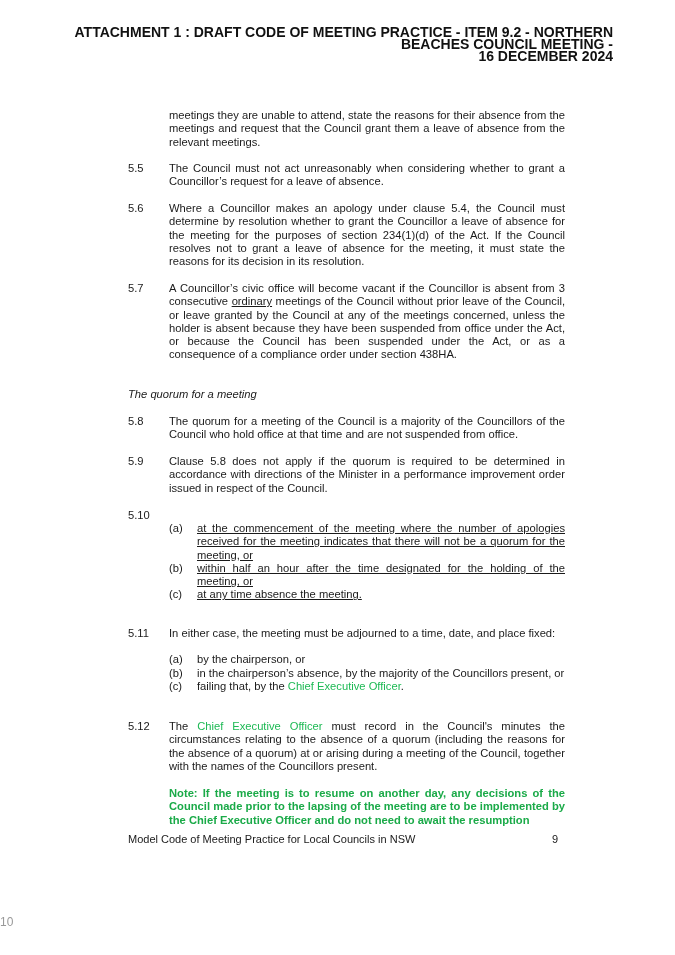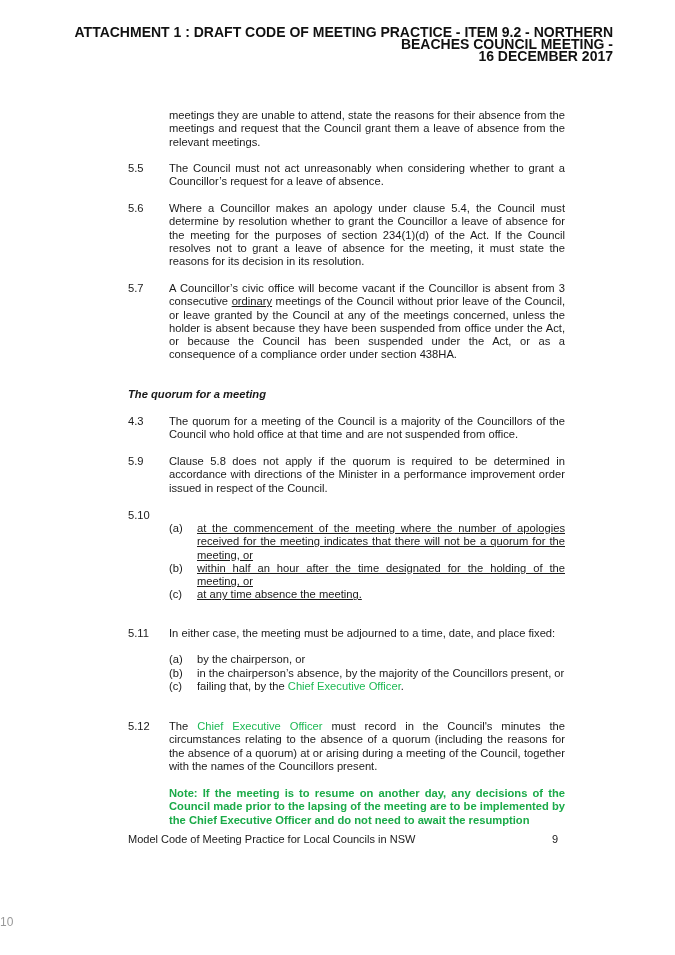--- a/index.html
+++ b/index.html
@@ -10,32 +10,32 @@
   .page { position:absolute; left:128px; top:0; width:437px; }
   .txt { font-size:11.2px; line-height:13.3px; text-align:justify; }
   .cl { position:absolute; left:0; width:437px; }
   .num { position:absolute; left:0; top:0; }
   .body { margin-left:41px; text-align:justify; }
   .sub { position:relative; margin-left:41px; padding-left:28px; }
   .sub .lbl { position:absolute; left:0; top:0; }
   .green { color:#1db954; }
   .greenb { color:#1aaa48; font-weight:bold; }
   .u { text-decoration:underline; }
-  .heading { font-weight:bold; font-style:italic; }
+  .heading { font-weight:normal; font-style:italic; }
   .foot { position:absolute; top:833px; left:128px; width:430px; font-size:11px; }
   .foot .pn { position:absolute; right:0; top:0; }
   .pgnum { position:absolute; top:915px; left:0; width:656px; 
            font-size:12px; color:#999; }
 </style>
 </head>
 <body>
 
 <div class="hdr">
   <div>ATTACHMENT 1 : DRAFT CODE OF MEETING PRACTICE - ITEM 9.2 - NORTHERN BEACHES COUNCIL MEETING -</div>
-  <div>16 DECEMBER 2017</div>
+  <div>16 DECEMBER 2024</div>
 </div>
 
 <div class="page txt">
   <div class="cl" style="top:109px;">
     <div class="body">meetings they are unable to attend, state the reasons for their absence from the meetings and request that the Council grant them a leave of absence from the relevant meetings.</div>
   </div>
 
   <div class="cl" style="top:162px;">
     <span class="num">5.5</span>
     <div class="body">The Council must not act unreasonably when considering whether to grant a Councillor’s request for a leave of absence.</div>
@@ -47,21 +47,21 @@
   </div>
 
   <div class="cl" style="top:282px;">
     <span class="num">5.7</span>
     <div class="body"><span>A Councillor’s civic office will become vacant if the Councillor is absent from 3 consecutive </span><span class="u">ordinary</span><span> meetings of the Council without prior leave of the Council, or leave granted by the Council at any of the meetings concerned, unless the holder is absent because they have been suspended from office under the Act, or because the Council has been suspended under the Act, or as a consequence of a compliance order under section 438HA.</span></div>
   </div>
 
   <div class="cl heading" style="top:388px;">The quorum for a meeting</div>
 
   <div class="cl" style="top:415px;">
-    <span class="num">4.3</span>
+    <span class="num">5.8</span>
     <div class="body">The quorum for a meeting of the Council is a majority of the Councillors of the Council who hold office at that time and are not suspended from office.</div>
   </div>
 
   <div class="cl" style="top:455px;">
     <span class="num">5.9</span>
     <div class="body">Clause 5.8 does not apply if the quorum is required to be determined in accordance with directions of the Minister in a performance improvement order issued in respect of the Council.</div>
   </div>
 
   <div class="cl" style="top:509px;text-decoration:underline;">
     <span class="num">5.10</span>

